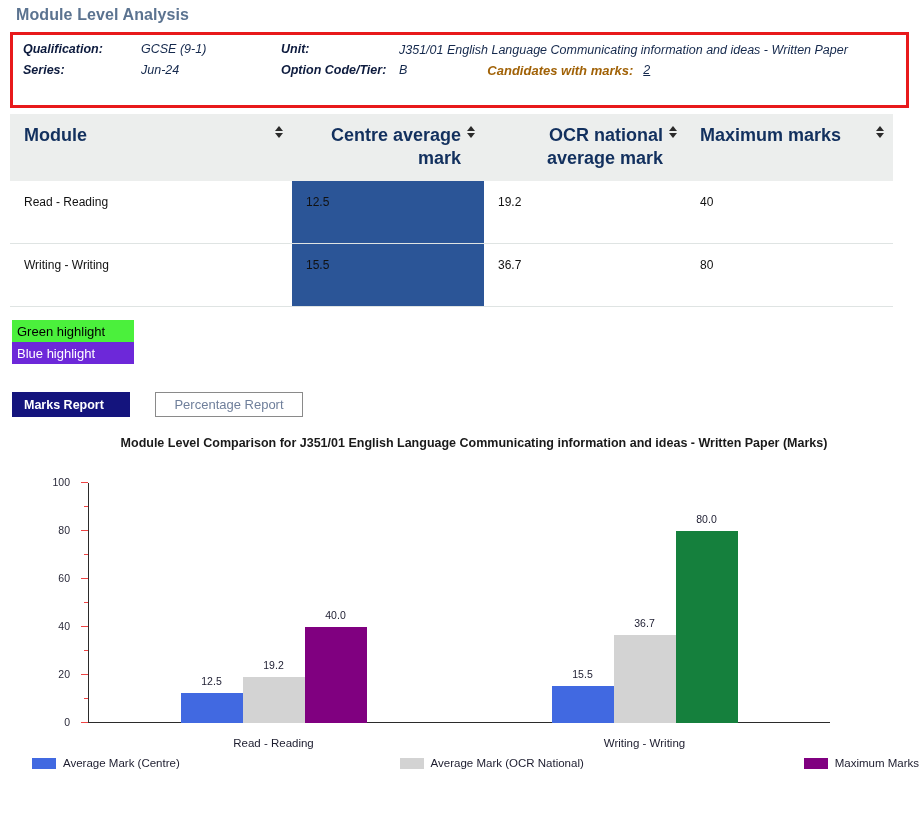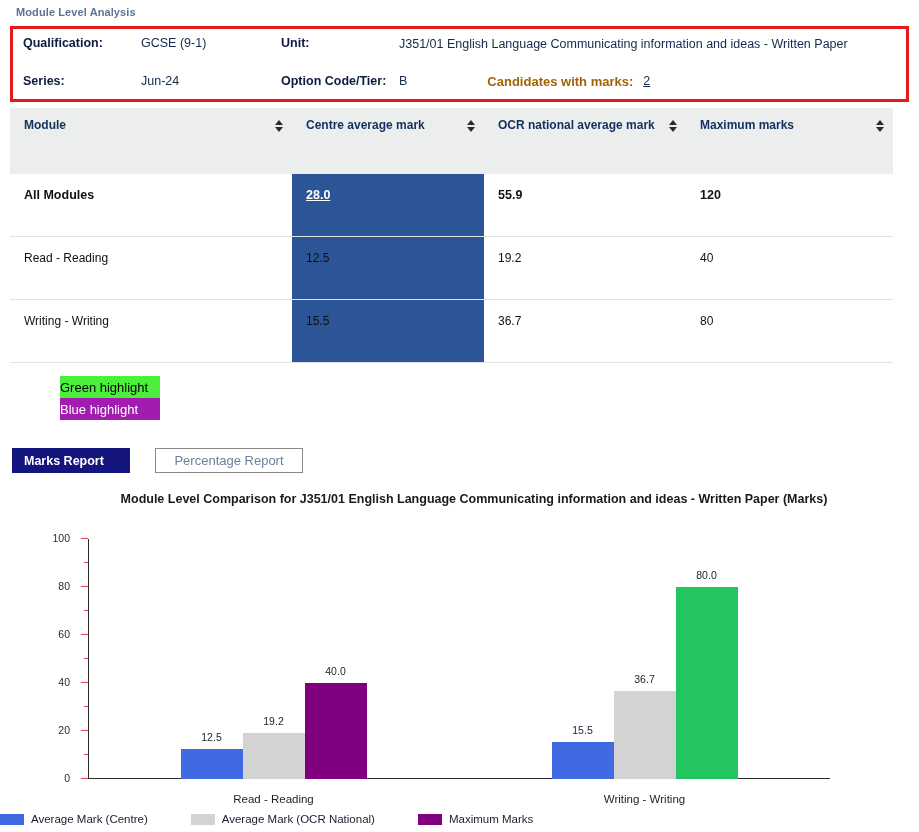--- a/index.html
+++ b/index.html
@@ -11,42 +11,43 @@
     width: 919px;
     height: 832px;
     font-family: "Liberation Sans", sans-serif;
     color: #000000;
     position: relative;
     overflow: hidden;
   }
 
   
   .page-title {
-    font-size: 11px;
+    font-size: 16px;
     font-weight: bold;
     color: #5b7390;
     padding: 6px 0 8px 16px;
     letter-spacing: .1px;
   }
 
   
   .info-panel {
     margin: 0 10px 0 10px;
     border: 3px solid #e8191b;
     background: #ffffff;
     padding: 7px 10px 8px 10px;
     box-sizing: border-box;
     height: 76px;
   }
   .info-grid {
     display: grid;
     grid-template-columns: 118px 140px 118px 1fr;
-    row-gap: 21px;
+    row-gap: 4px;
     font-size: 12.5px;
     color: #1a2a4a;
+    font-style: italic;
   }
   .info-label {
     font-weight: bold;
     color: #0d1b3e;
     font-size: 12.5px;
   }
   .info-value {
     color: #15294d;
     font-size: 12.5px;
   }
@@ -82,23 +83,23 @@
     margin: 6px 10px 0 10px;
   }
   table.data {
     width: 795px;
     border-collapse: collapse;
     table-layout: fixed;
   }
   table.data thead th {
     background: #eceeed;
     color: #12305e;
-    font-size: 12px;
-    font-weight: bold;
-    text-align: left;
+    font-size: 18px;
+    font-weight: bold;
+    text-align: right;
     vertical-align: top;
     padding: 10px 8px 12px 14px;
     height: 44px;
     border: none;
   }
   .th-inner {
     display: flex;
     align-items: flex-start;
     justify-content: space-between;
     gap: 6px;
@@ -157,26 +158,26 @@
   
   .key-wrap {
     margin: 13px 0 0 12px;
   }
   .key-row {
     display: flex;
     align-items: stretch;
     height: 22px;
   }
   .key-chip {
-    width: 100px;
+    width: 122px;
     font-size: 13px;
     display: flex;
     align-items: center;
+    padding-left: 5px;
     box-sizing: border-box;
-    margin-left: 48px;
   }
   .chip-green {
     background: #4bf03c;
     color: #000000;
   }
   .chip-blue {
     background: #2b5597;
     color: #ffffff;
   }
   .key-desc {
@@ -319,23 +320,24 @@
     text-align: center;
     font-size: 11.5px;
     color: #1c1c2e;
   }
   .chart-legend {
     position: absolute;
     left: 0;
     right: 0;
     top: 322px;
     display: flex;
-    justify-content: flex-start;
+    justify-content: space-between;
     align-items: center;
     gap: 43px;
+    padding-left: 32px;
   }
   .leg-item {
     display: flex;
     align-items: center;
     gap: 7px;
     font-size: 11.5px;
     color: #1c1c2e;
   }
   .leg-swatch {
     width: 24px;
@@ -390,28 +392,20 @@
         </th>
         <th class="col-max">
           <div class="th-inner">
             <span class="th-text">Maximum marks</span>
             <span class="sort-ico"></span>
           </div>
         </th>
       </tr>
     </thead>
     <tbody>
-      <tr class="first-row">
-        <td>All Modules</td>
-        <td class="hl-blue">
-          <span class="lnk">28.0</span>
-        </td>
-        <td>55.9</td>
-        <td>120</td>
-      </tr>
       <tr>
         <td>Read - Reading</td>
         <td class="hl-blue">12.5</td>
         <td>19.2</td>
         <td>40</td>
       </tr>
       <tr>
         <td>Writing - Writing</td>
         <td class="hl-blue">15.5</td>
         <td>36.7</td>
@@ -419,21 +413,21 @@
       </tr>
     </tbody>
   </table>
 </div>
 
 <div class="key-wrap">
   <div class="key-row">
     <div class="key-chip chip-green" style="background: rgb(75, 240, 60);">Green highlight</div>
   </div>
   <div class="key-row">
-    <div class="key-chip chip-blue" style="background: #a21caf;">Blue highlight</div>
+    <div class="key-chip chip-blue" style="background: #6d28d9;">Blue highlight</div>
   </div>
 </div>
 
 <div class="tabs">
   <div class="tab tab-active">Marks Report</div>
   <div class="tab tab-inactive">Percentage Report</div>
 </div>
 
 <div class="chart-area">
   <div class="chart-title">Module Level Comparison for J351/01 English Language Communicating information and ideas - Written Paper (Marks)</div>
@@ -481,21 +475,21 @@
         </div>
         <div class="xlabel">Read - Reading</div>
       </div>
       <div class="group">
         <div class="bar b-centre" style="height: 15.5%; background: rgb(65, 105, 225);">
           <span class="val">15.5</span>
         </div>
         <div class="bar b-national" style="height: 36.7%; background: rgb(211, 211, 211);">
           <span class="val">36.7</span>
         </div>
-        <div class="bar b-max" style="height: 80%; background: #22c55e;">
+        <div class="bar b-max" style="height: 80%; background: #15803d;">
           <span class="val">80.0</span>
         </div>
         <div class="xlabel">Writing - Writing</div>
       </div>
     </div>
   </div>
 
   <div class="chart-legend">
     <div class="leg-item">
       <span class="leg-swatch" style="background: rgb(65, 105, 225);"></span>

